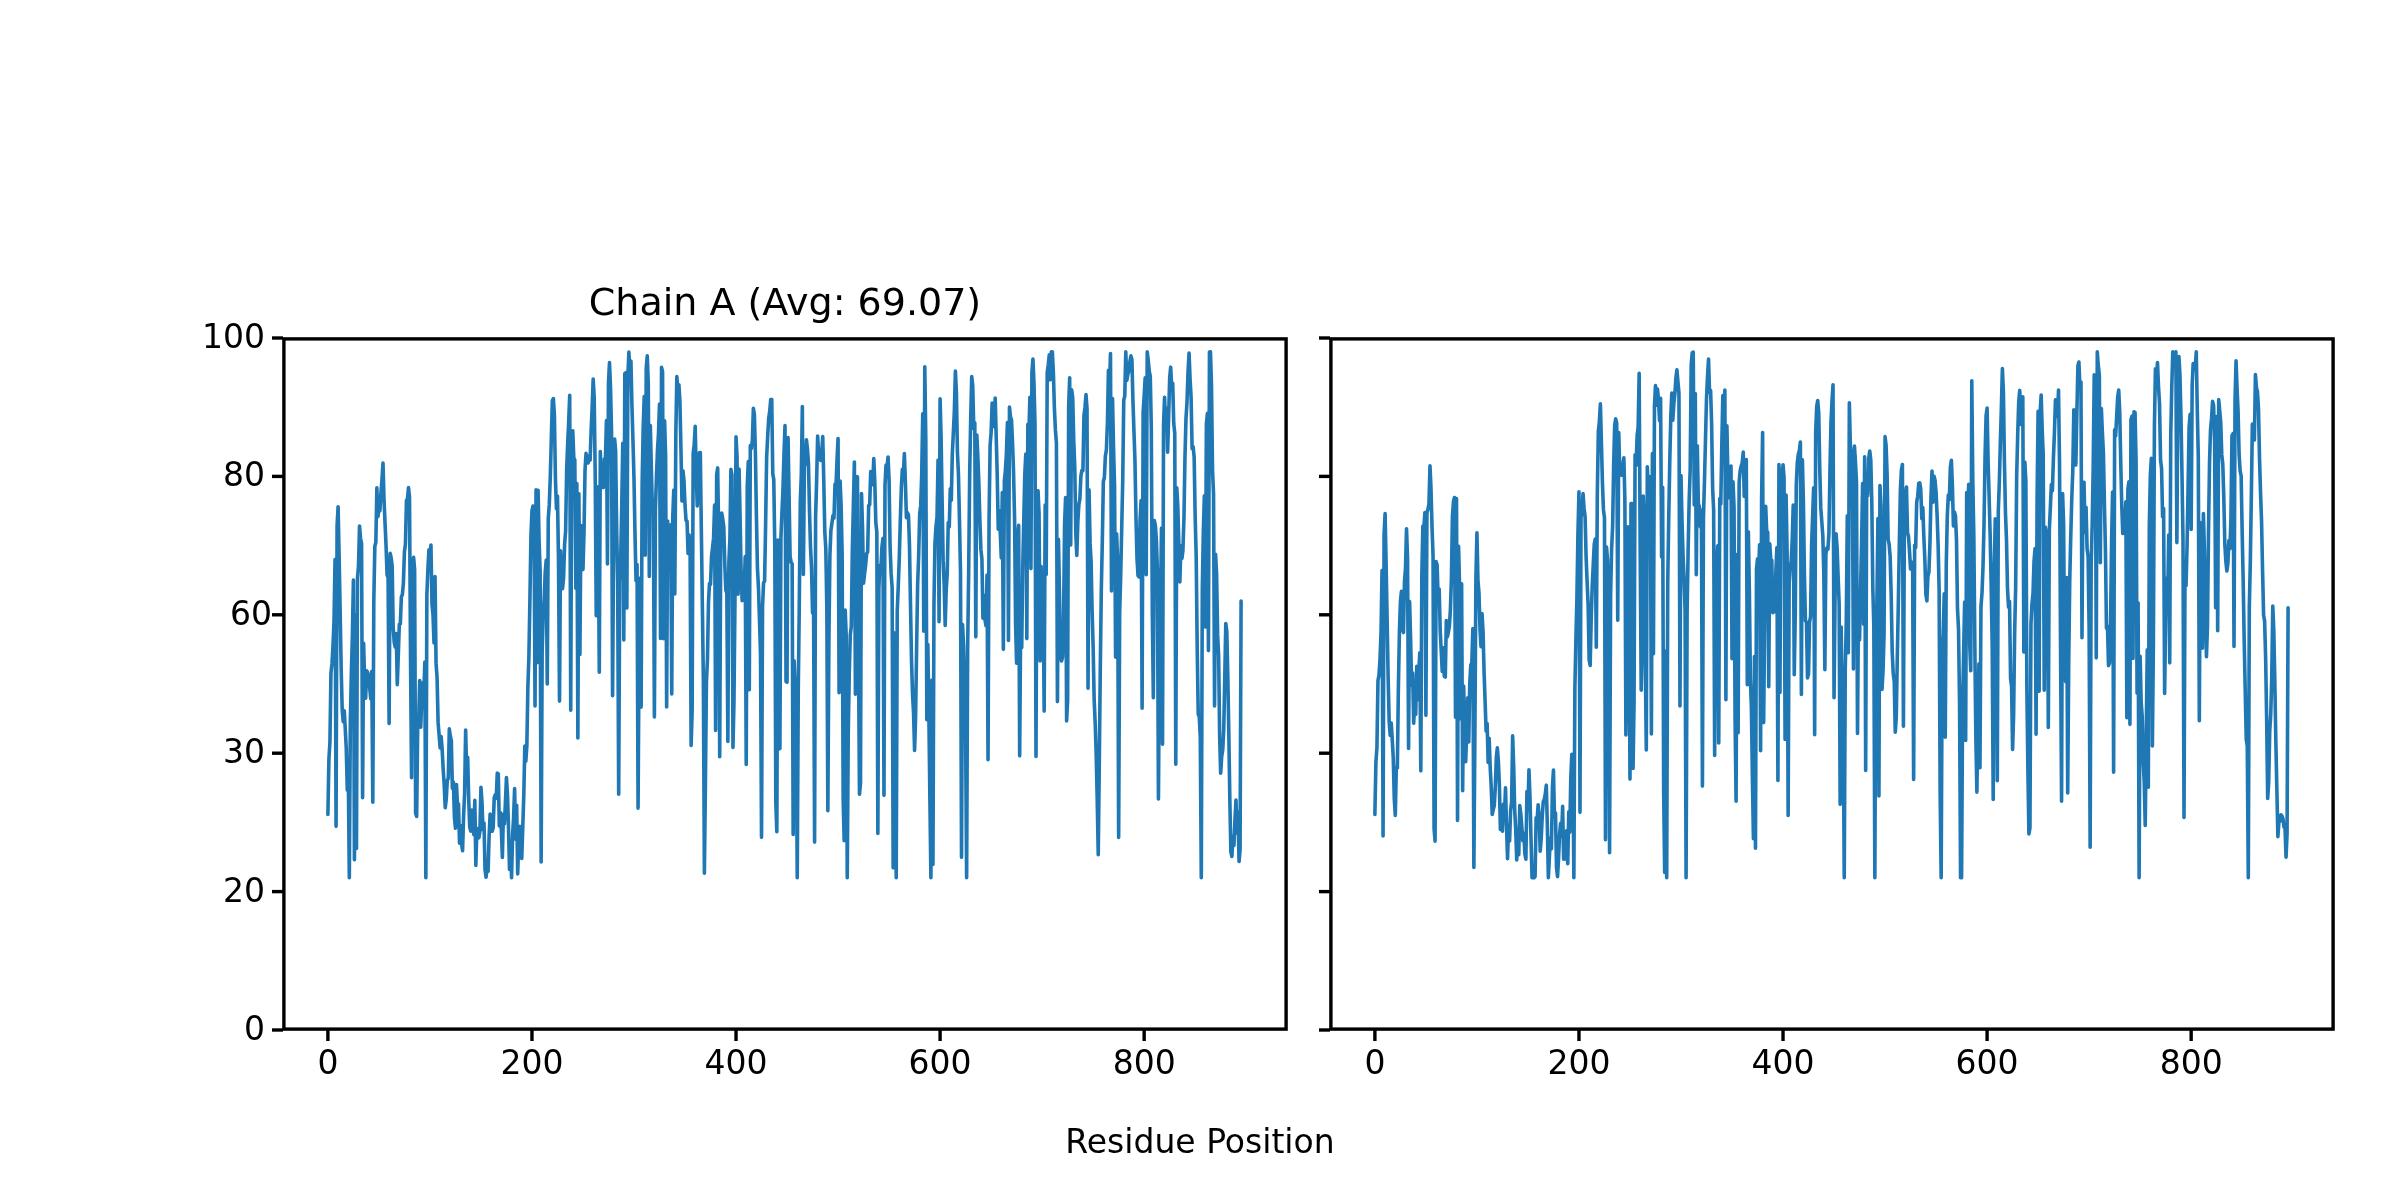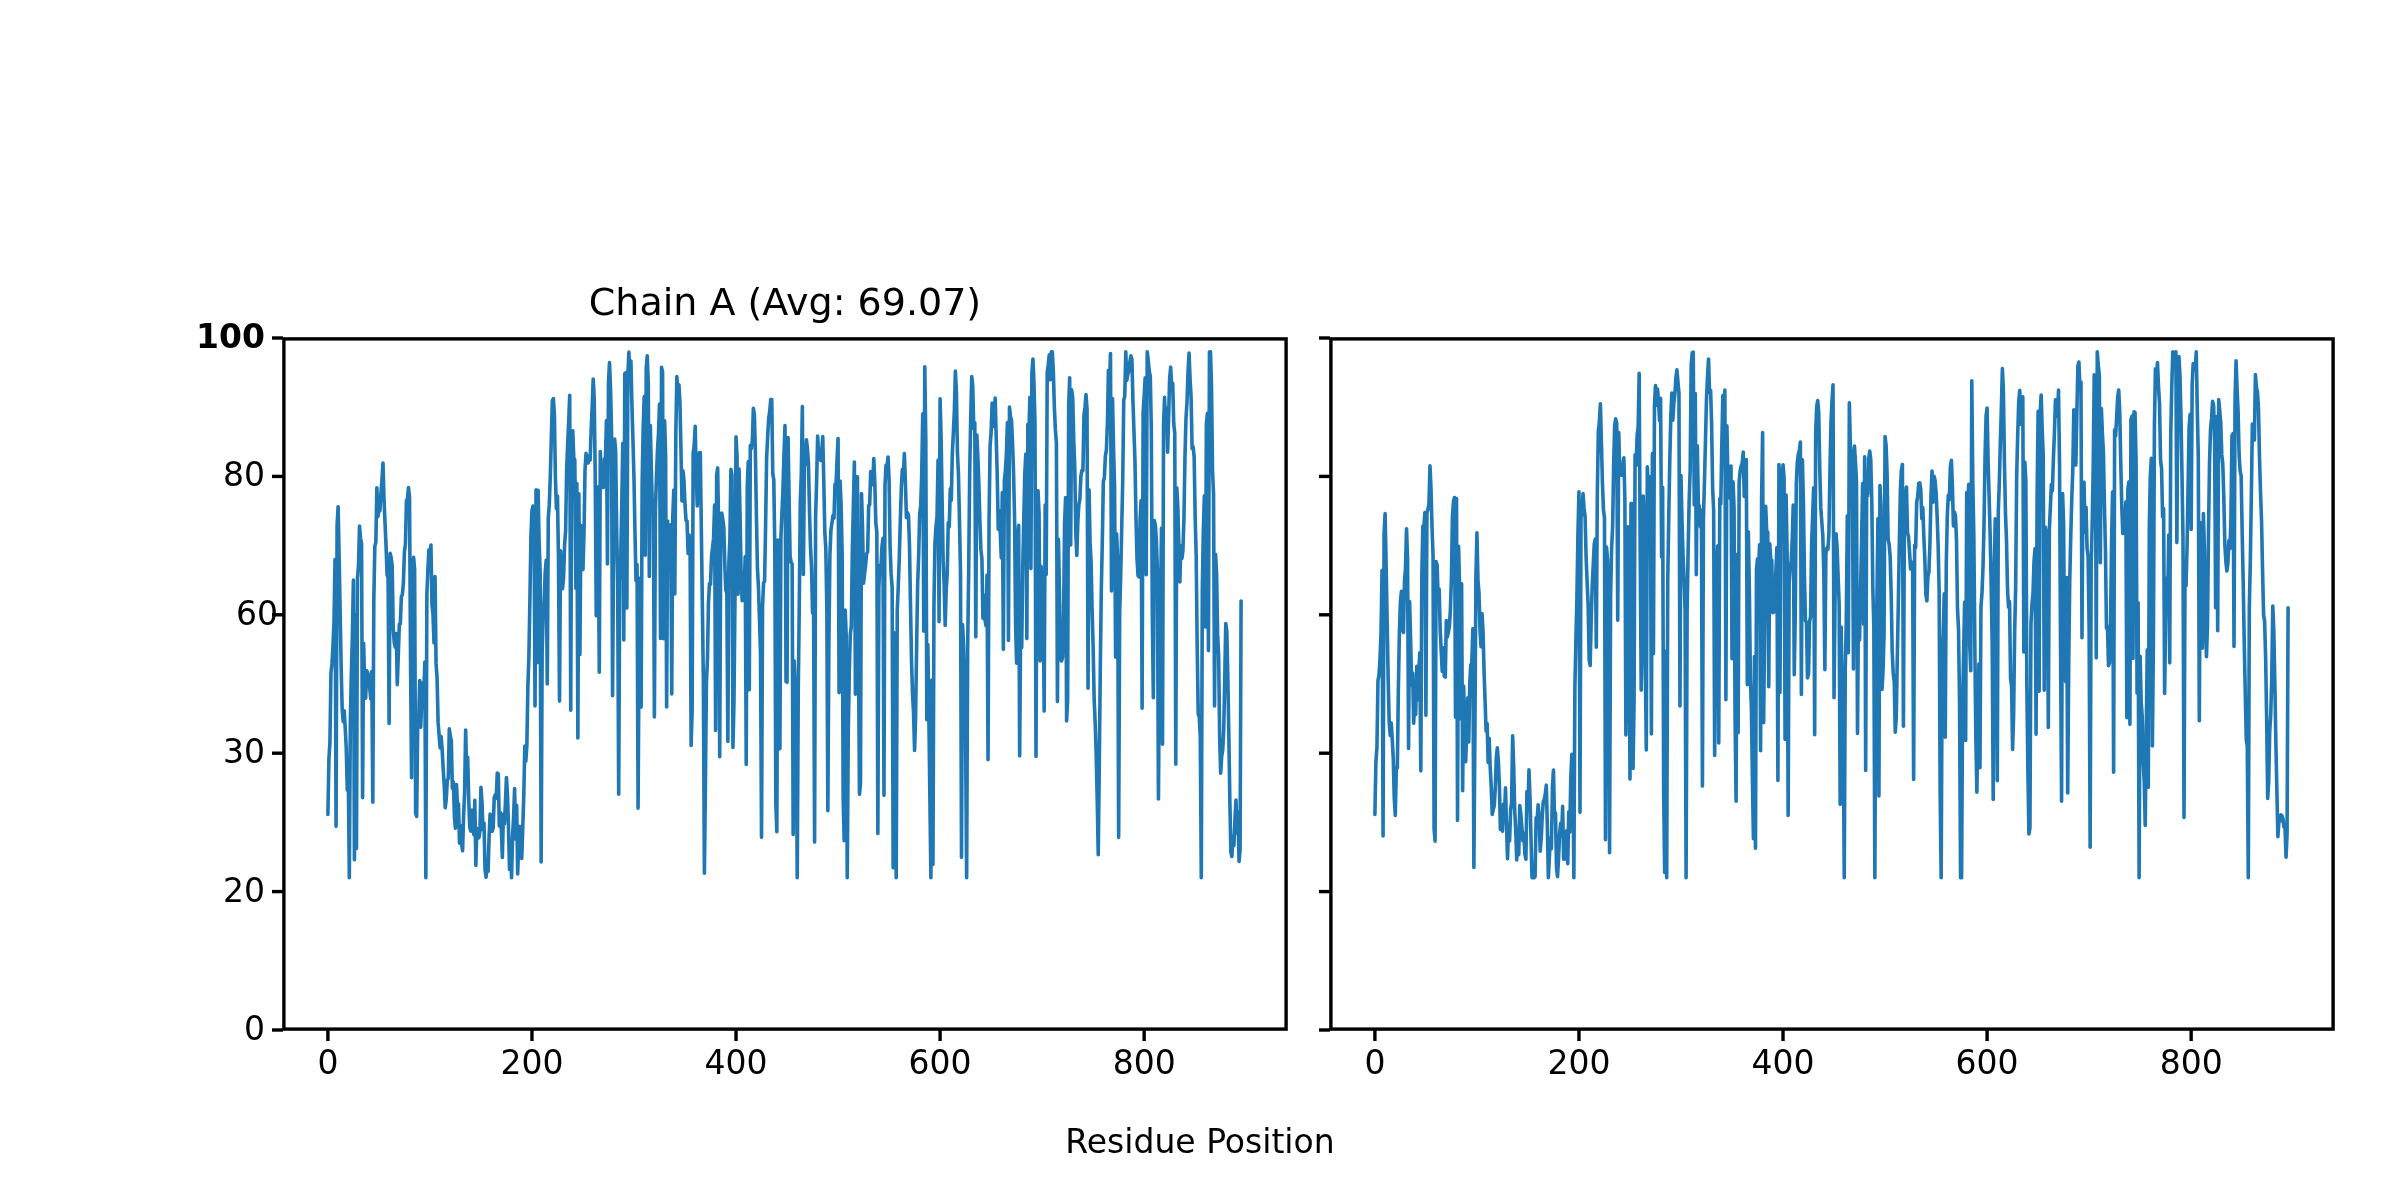--- a/index.html
+++ b/index.html
@@ -124,22 +124,22 @@
 
   <div id="tick-labels">
       <div class="xtl" style="left: 247.894px; top: 1046px;">0</div>
       <div class="xtl" style="left: 451.959px; top: 1046px;">200</div>
       <div class="xtl" style="left: 656.024px; top: 1046px;">400</div>
       <div class="xtl" style="left: 860.089px; top: 1046px;">600</div>
       <div class="xtl" style="left: 1064.15px; top: 1046px;">800</div>
       <div class="ytl" style="left: 145px; top: 1012px;">0</div>
       <div class="ytl" style="left: 145px; top: 874px;">20</div>
       <div class="ytl" style="left: 145px; top: 735.2px;">30</div>
-      <div class="ytl" style="left: 158px; top: 596.8px;">60</div>
+      <div class="ytl" style="left: 152px; top: 596.8px;">60</div>
       <div class="ytl" style="left: 145px; top: 458.4px;">80</div>
-      <div class="ytl" style="left: 145px; top: 320px; font-weight: bold;">100</div>
+      <div class="ytl" style="left: 145px; top: 320px;">100</div>
       <div class="xtl" style="left: 1294.89px; top: 1046px;">0</div>
       <div class="xtl" style="left: 1498.96px; top: 1046px;">200</div>
       <div class="xtl" style="left: 1703.02px; top: 1046px;">400</div>
       <div class="xtl" style="left: 1907.09px; top: 1046px;">600</div>
       <div class="xtl" style="left: 2111.15px; top: 1046px;">800</div>
     </div>
 </div>
 
 </body></html>

